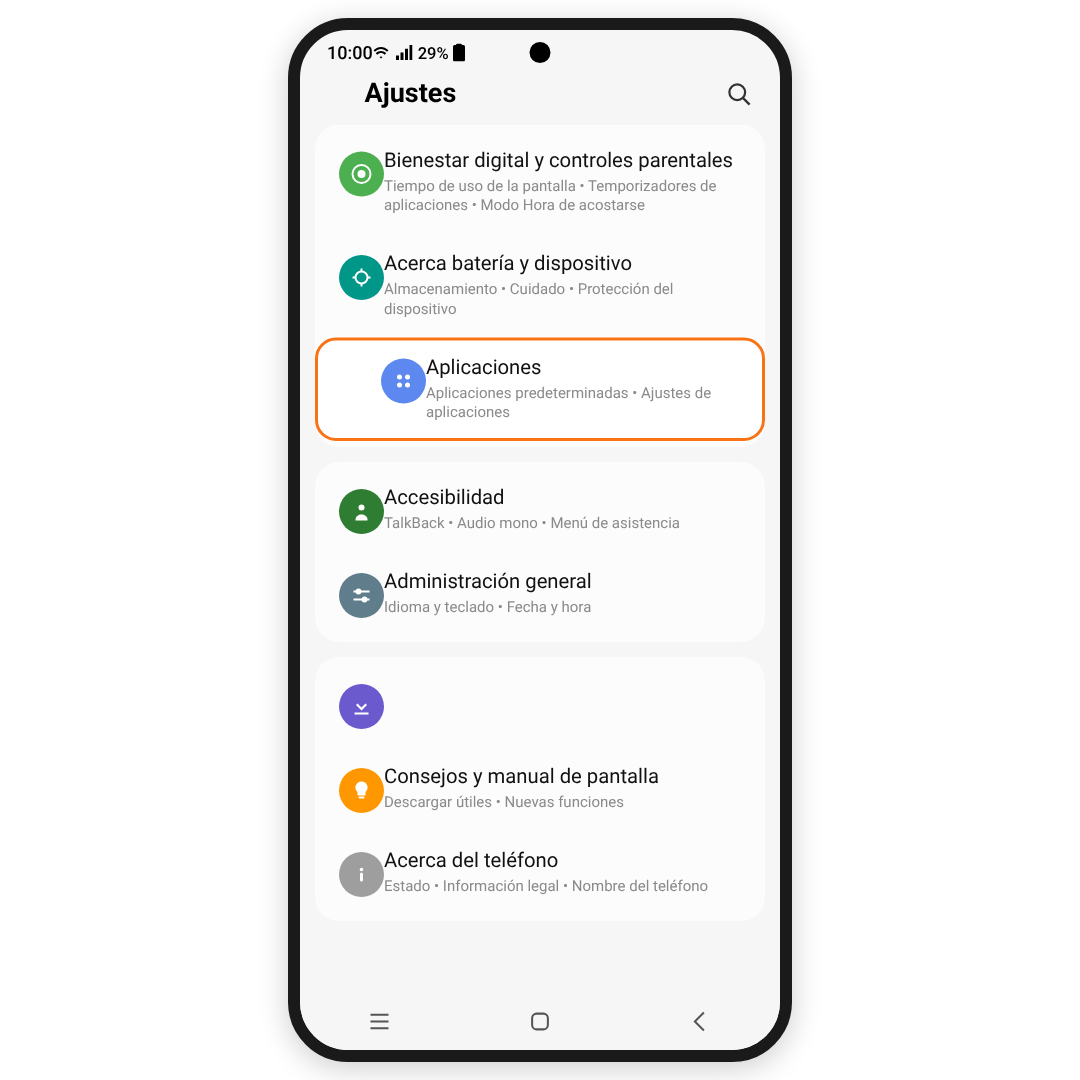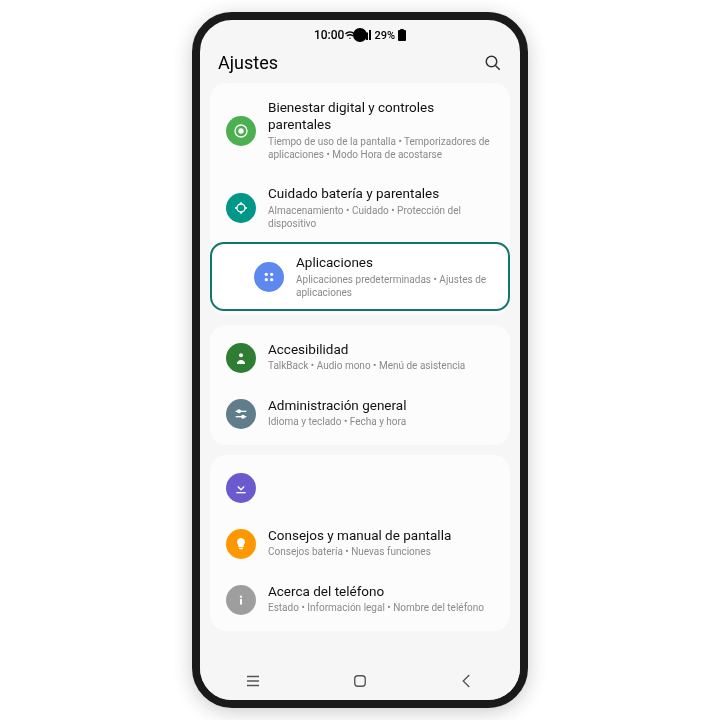--- a/index.html
+++ b/index.html
@@ -29,43 +29,44 @@
     left: 50%;
     transform: translateX(-50%);
     width: 14px;
     height: 14px;
     background: #000;
     border-radius: 50%;
     z-index: 10;
   }
   .status-bar {
     display: flex;
-    justify-content: center;
+    justify-content: flex-start;
     align-items: center;
     padding: 8px 18px 4px 18px;
     font-size: 12px;
     font-weight: 500;
     color: #000;
   }
   .status-right {
     display: flex;
     align-items: center;
     gap: 3px;
     font-size: 11px;
   }
   .header {
     display: flex;
     justify-content: space-between;
     align-items: center;
     padding: 6px 18px 10px 18px;
   }
   .header-title {
     font-size: 18px;
-    font-weight: 400;
+    font-weight: 700;
     color: #000;
+    margin-left: 25px;
   }
   .search-icon {
     width: 18px;
     height: 18px;
     stroke: #333;
     stroke-width: 2;
     fill: none;
   }
   .content {
     padding: 0 10px;
@@ -73,28 +74,27 @@
     overflow: hidden;
   }
   .card {
     background: #fcfcfc;
     border-radius: 16px;
     margin-bottom: 10px;
     padding: 4px 0;
   }
   .row {
     display: flex;
-    align-items: center;
+    align-items: flex-start;
     padding: 10px 14px;
-    gap: 12px;
     border-radius: 14px;
     border: 2px solid transparent;
   }
   .row.highlight {
-    border: 2px solid #0f766e;
+    border: 2px solid #f97316;
     background: #fff;
     padding-left: 42px;
   }
   .icon-circle {
     flex: 0 0 30px;
     width: 30px;
     height: 30px;
     border-radius: 50%;
     display: flex;
     align-items: center;
@@ -173,21 +173,21 @@
           </div>
         </div>
         <div class="row">
           <div class="icon-circle" style="background: rgb(0, 150, 136);">
             <svg viewBox="0 0 24 24">
               <circle cx="12" cy="12" r="6" fill="none" stroke="#fff" stroke-width="2"></circle>
               <path d="M12 3v3M12 18v3M3 12h3M18 12h3" stroke="#fff" stroke-width="2"></path>
             </svg>
           </div>
           <div class="row-text">
-            <div class="row-title">Cuidado batería y parentales</div>
+            <div class="row-title">Acerca batería y dispositivo</div>
             <div class="row-sub">Almacenamiento • Cuidado • Protección del dispositivo</div>
           </div>
         </div>
         <div class="row highlight">
           <div class="icon-circle" style="background: rgb(92, 136, 239);">
             <svg viewBox="0 0 24 24" fill="#fff">
               <circle cx="8" cy="8" r="2.5"></circle>
               <circle cx="16" cy="8" r="2.5"></circle>
               <circle cx="8" cy="16" r="2.5"></circle>
               <circle cx="16" cy="16" r="2.5"></circle>
@@ -238,21 +238,21 @@
         </div>
         <div class="row">
           <div class="icon-circle" style="background: rgb(255, 152, 0);">
             <svg viewBox="0 0 24 24" fill="#fff">
               <path d="M12 3a6 6 0 0 0-4 10.5V17h8v-3.5A6 6 0 0 0 12 3z"></path>
               <rect x="9" y="18" width="6" height="2" rx="1"></rect>
             </svg>
           </div>
           <div class="row-text">
             <div class="row-title">Consejos y manual de pantalla</div>
-            <div class="row-sub">Consejos batería • Nuevas funciones</div>
+            <div class="row-sub">Descargar útiles • Nuevas funciones</div>
           </div>
         </div>
         <div class="row">
           <div class="icon-circle" style="background: rgb(158, 158, 158);">
             <svg viewBox="0 0 24 24" fill="#fff">
               <circle cx="12" cy="7" r="1.8"></circle>
               <rect x="10.5" y="10" width="3" height="9" rx="1.5"></rect>
             </svg>
           </div>
           <div class="row-text">

